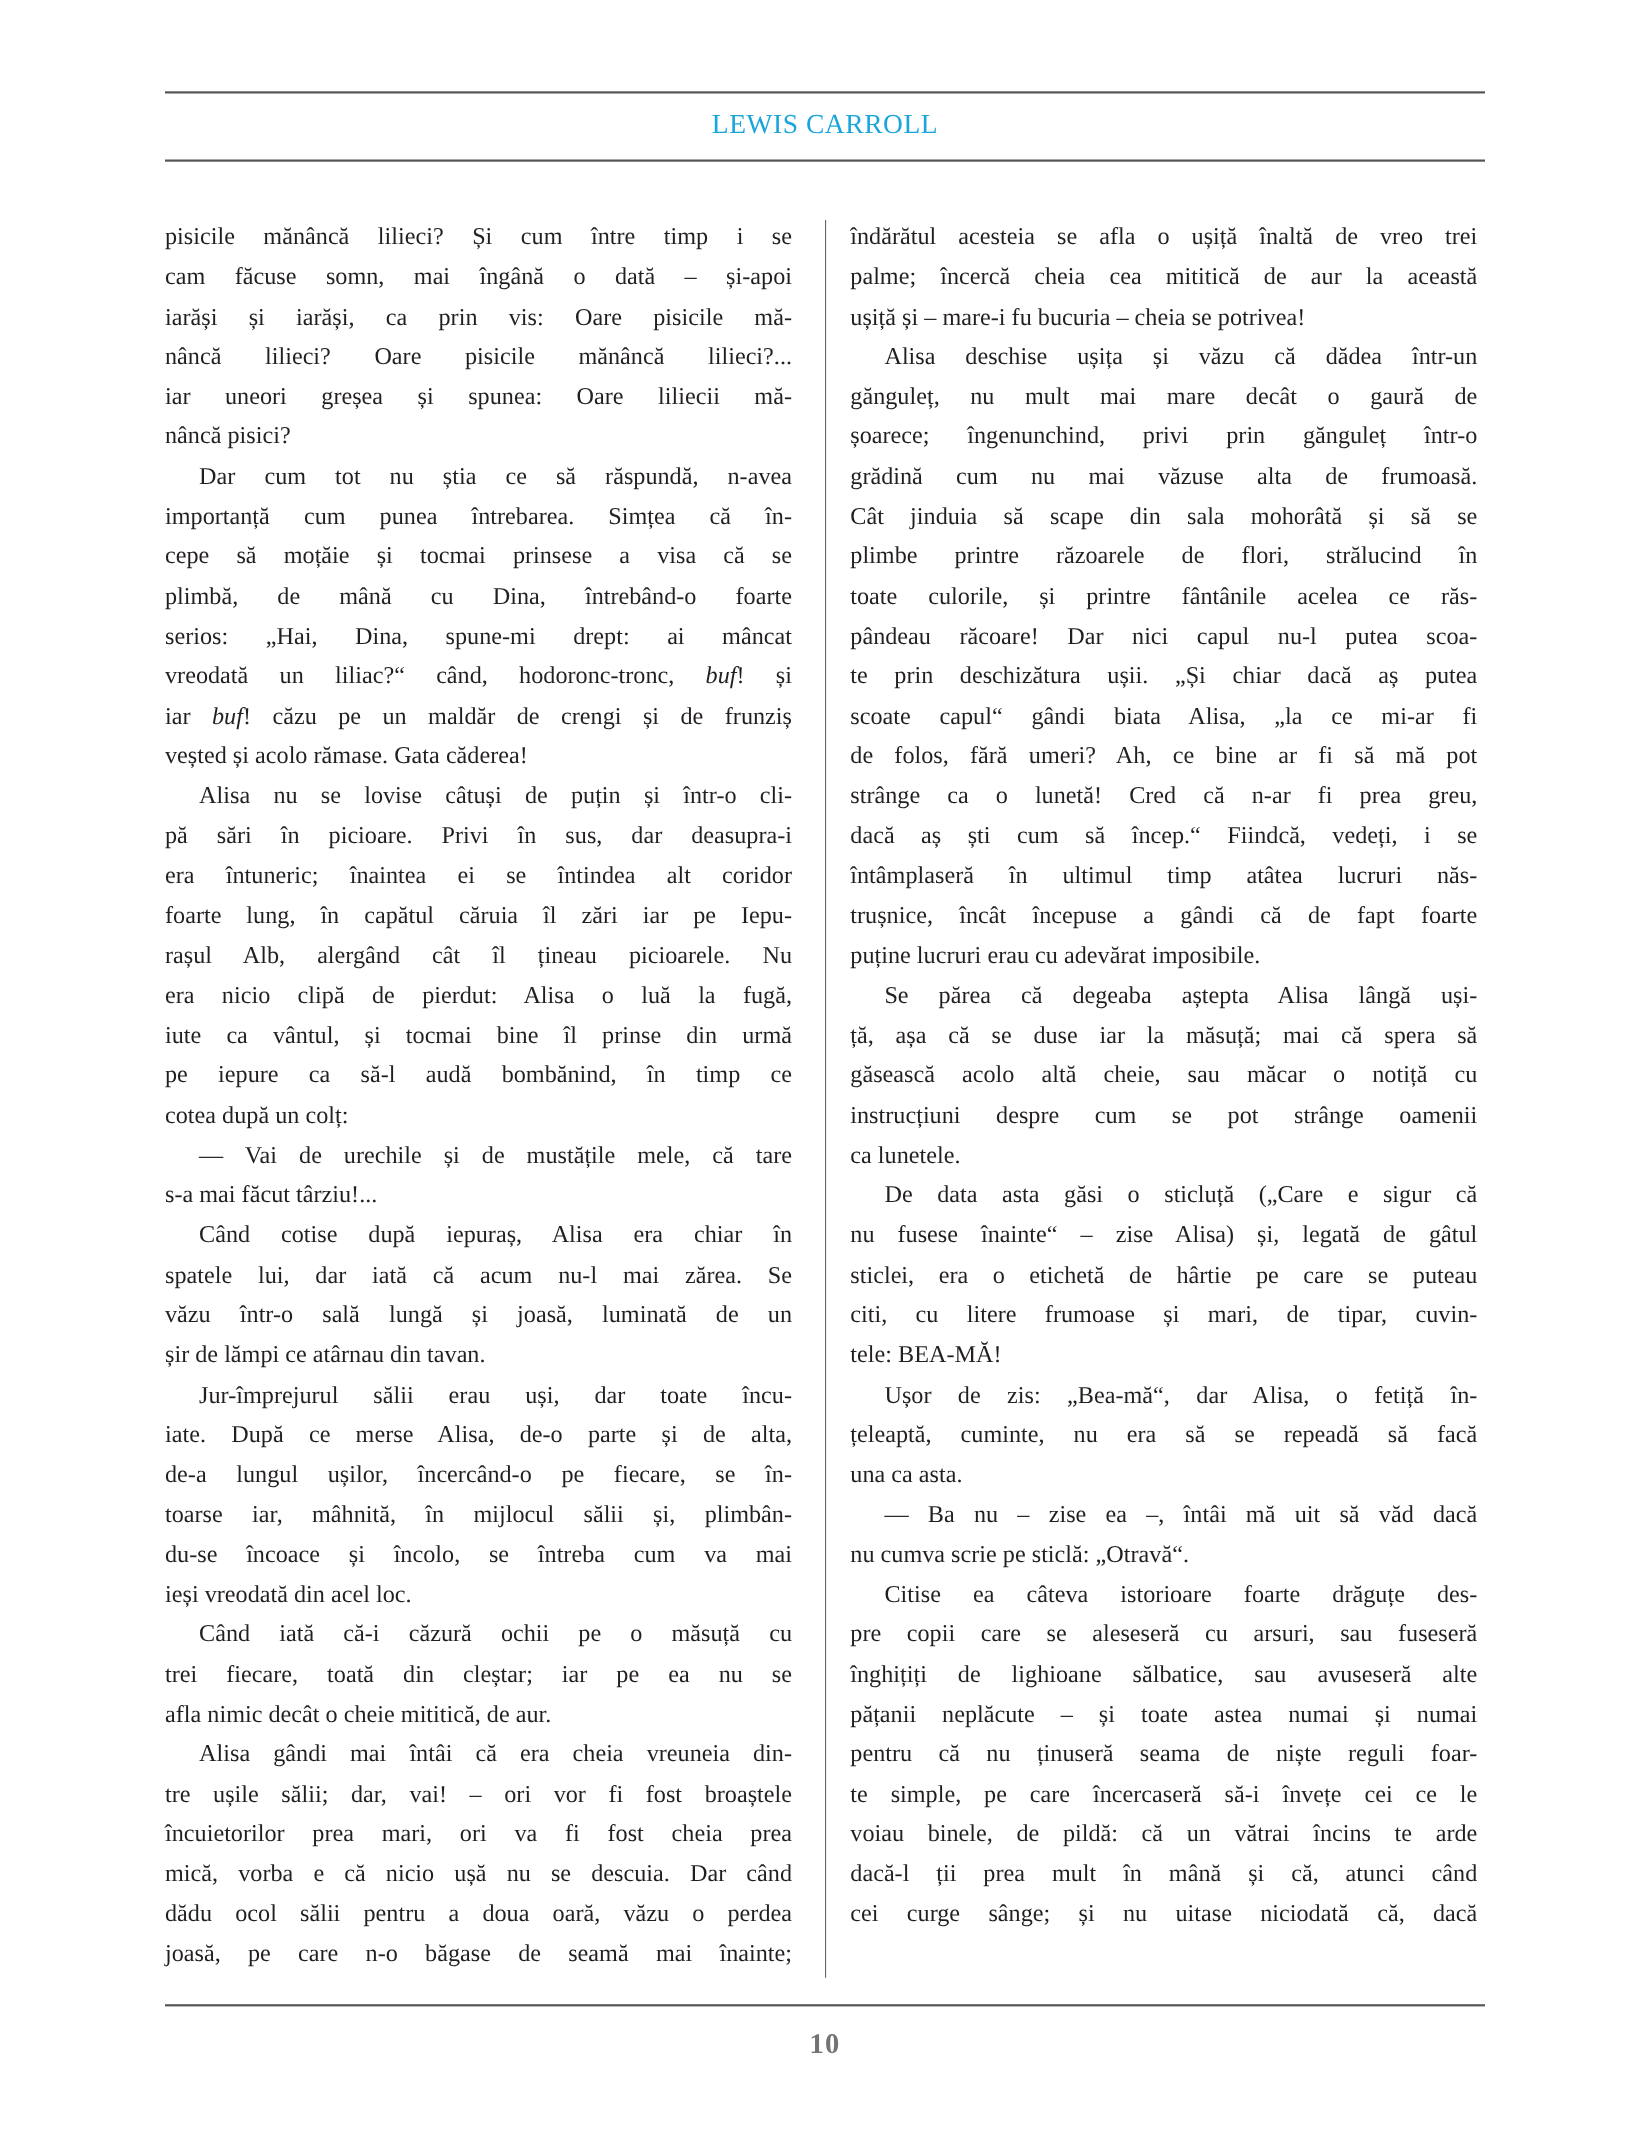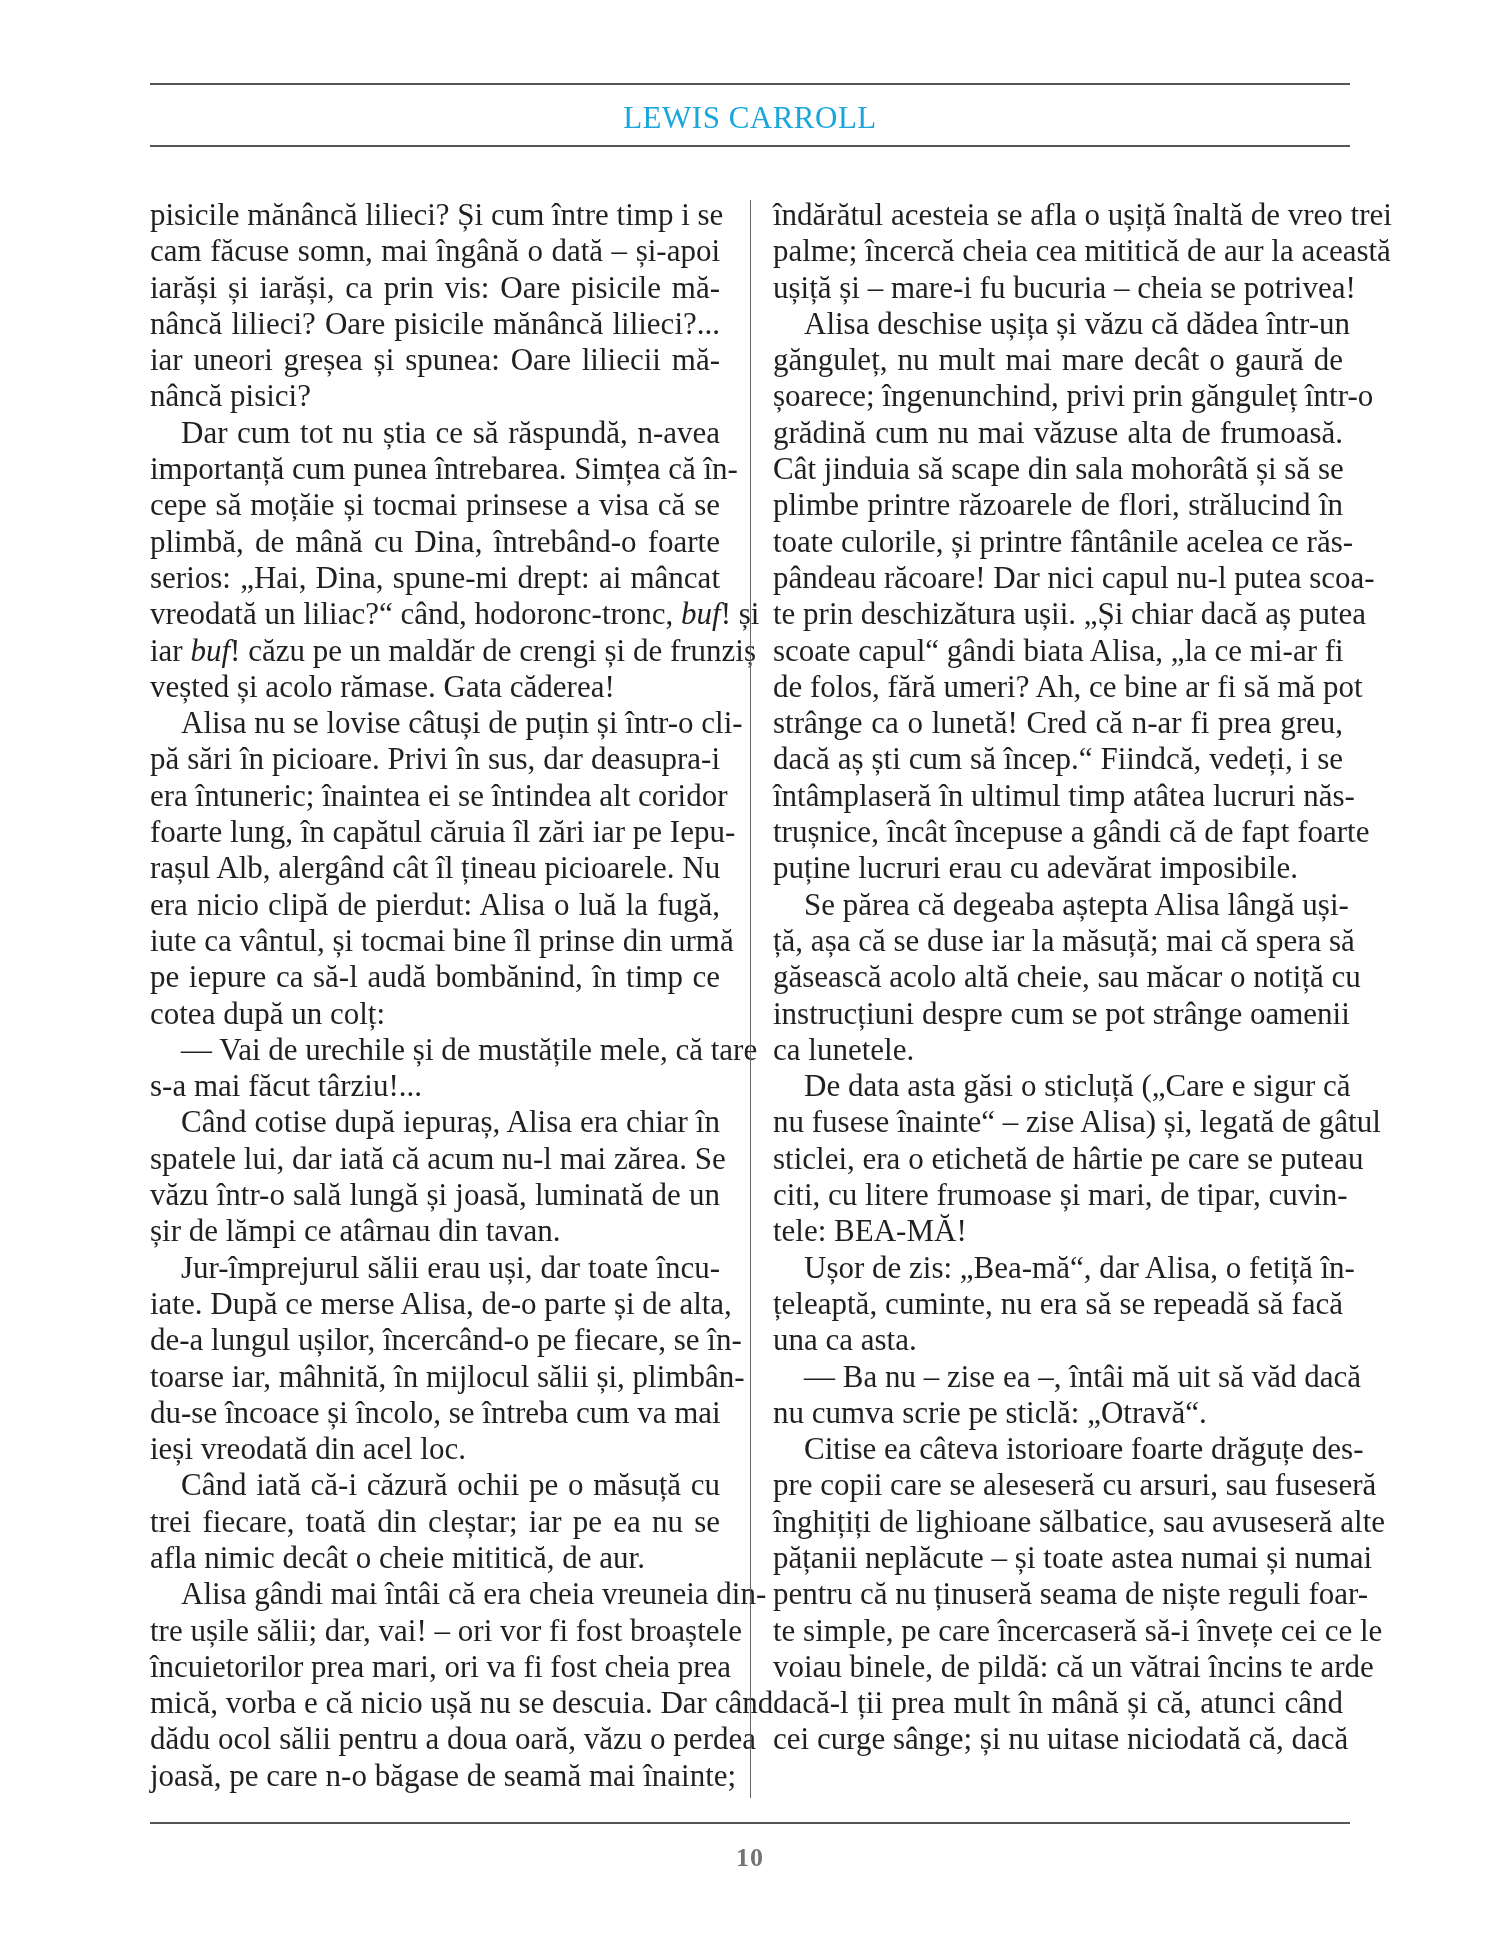--- a/index.html
+++ b/index.html
@@ -24,29 +24,29 @@
     }
     .rule.top1 { top: 83px; }
     .rule.top2 { top: 145px; }
     .rule.bottom { top: 1822px; }
     .running-head {
       position: absolute;
       top: 100px;
       left: 150px;
       width: 1200px;
       text-align: center;
-      font-size: 31px;
+      font-size: 25px;
       letter-spacing: 0.5px;
       color: #1aa6dc;
     }
     .column {
       position: absolute;
       top: 197px;
       width: 570px;
-      font-size: 31px;
+      font-size: 22px;
       line-height: 36.3px;
     }
     .column.left { left: 150px; }
     .column.right { left: 773px; }
     .column .line {
       display: block;
       white-space: nowrap;
       text-align: justify;
       text-align-last: justify;
       height: 36.3px;

